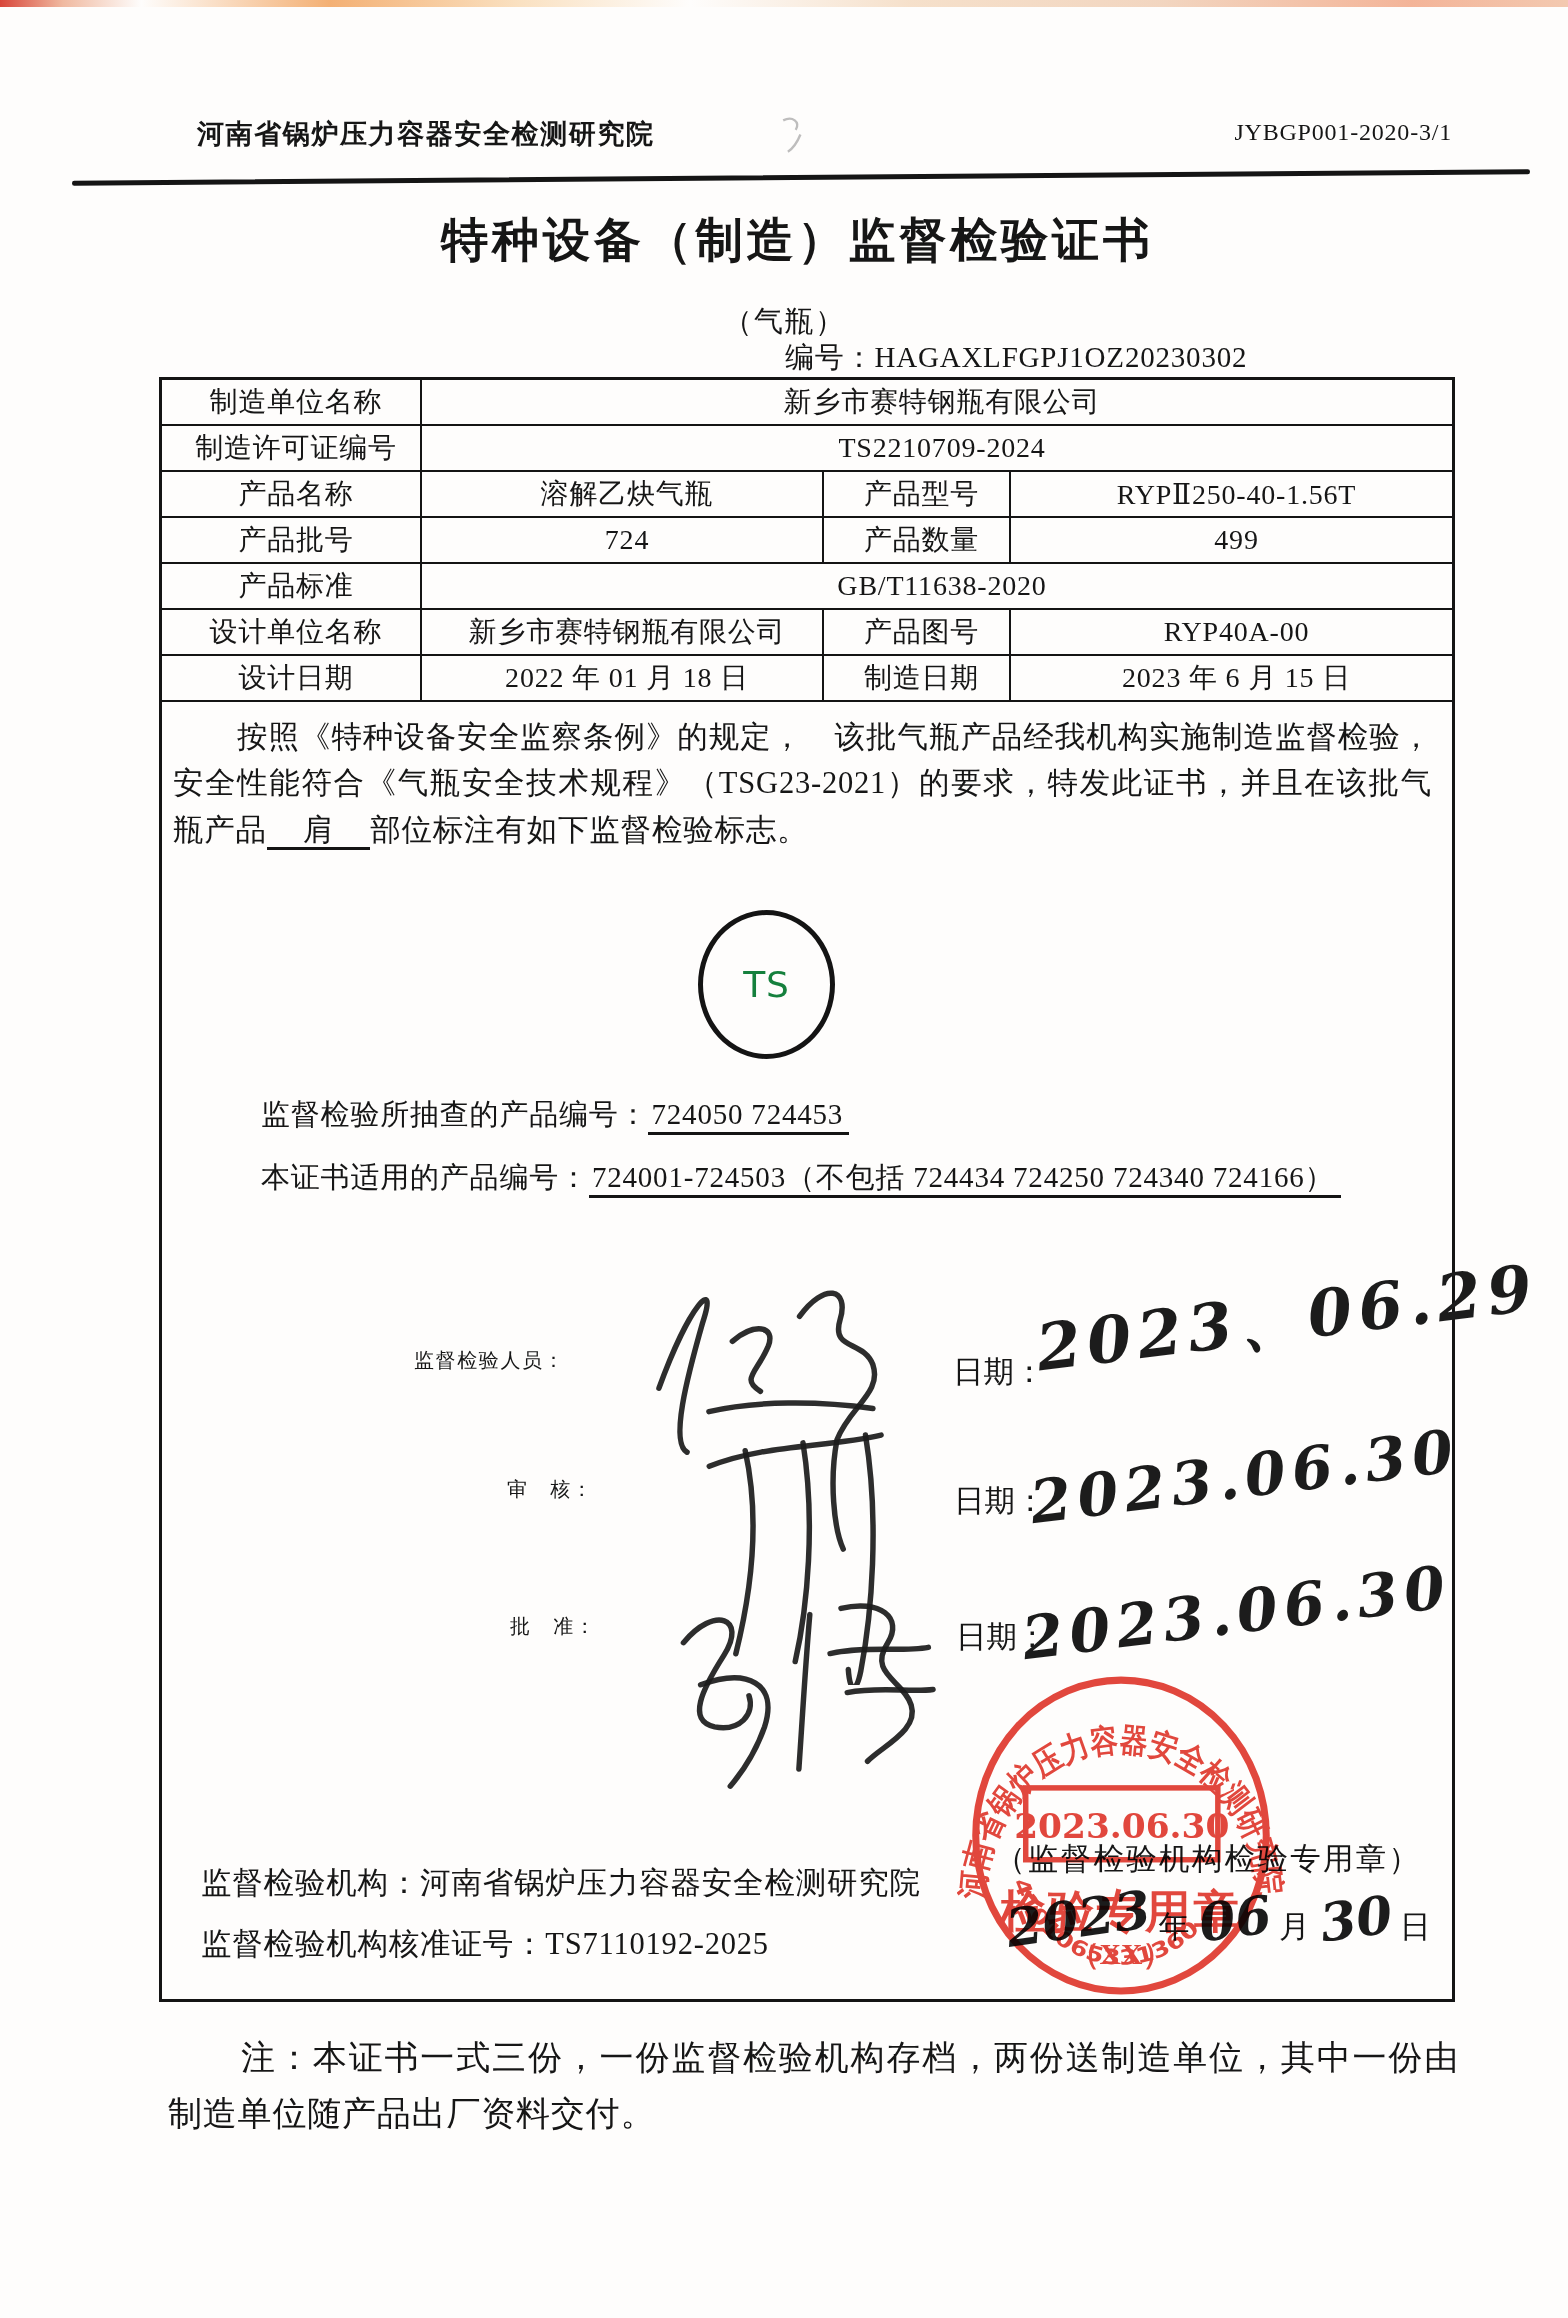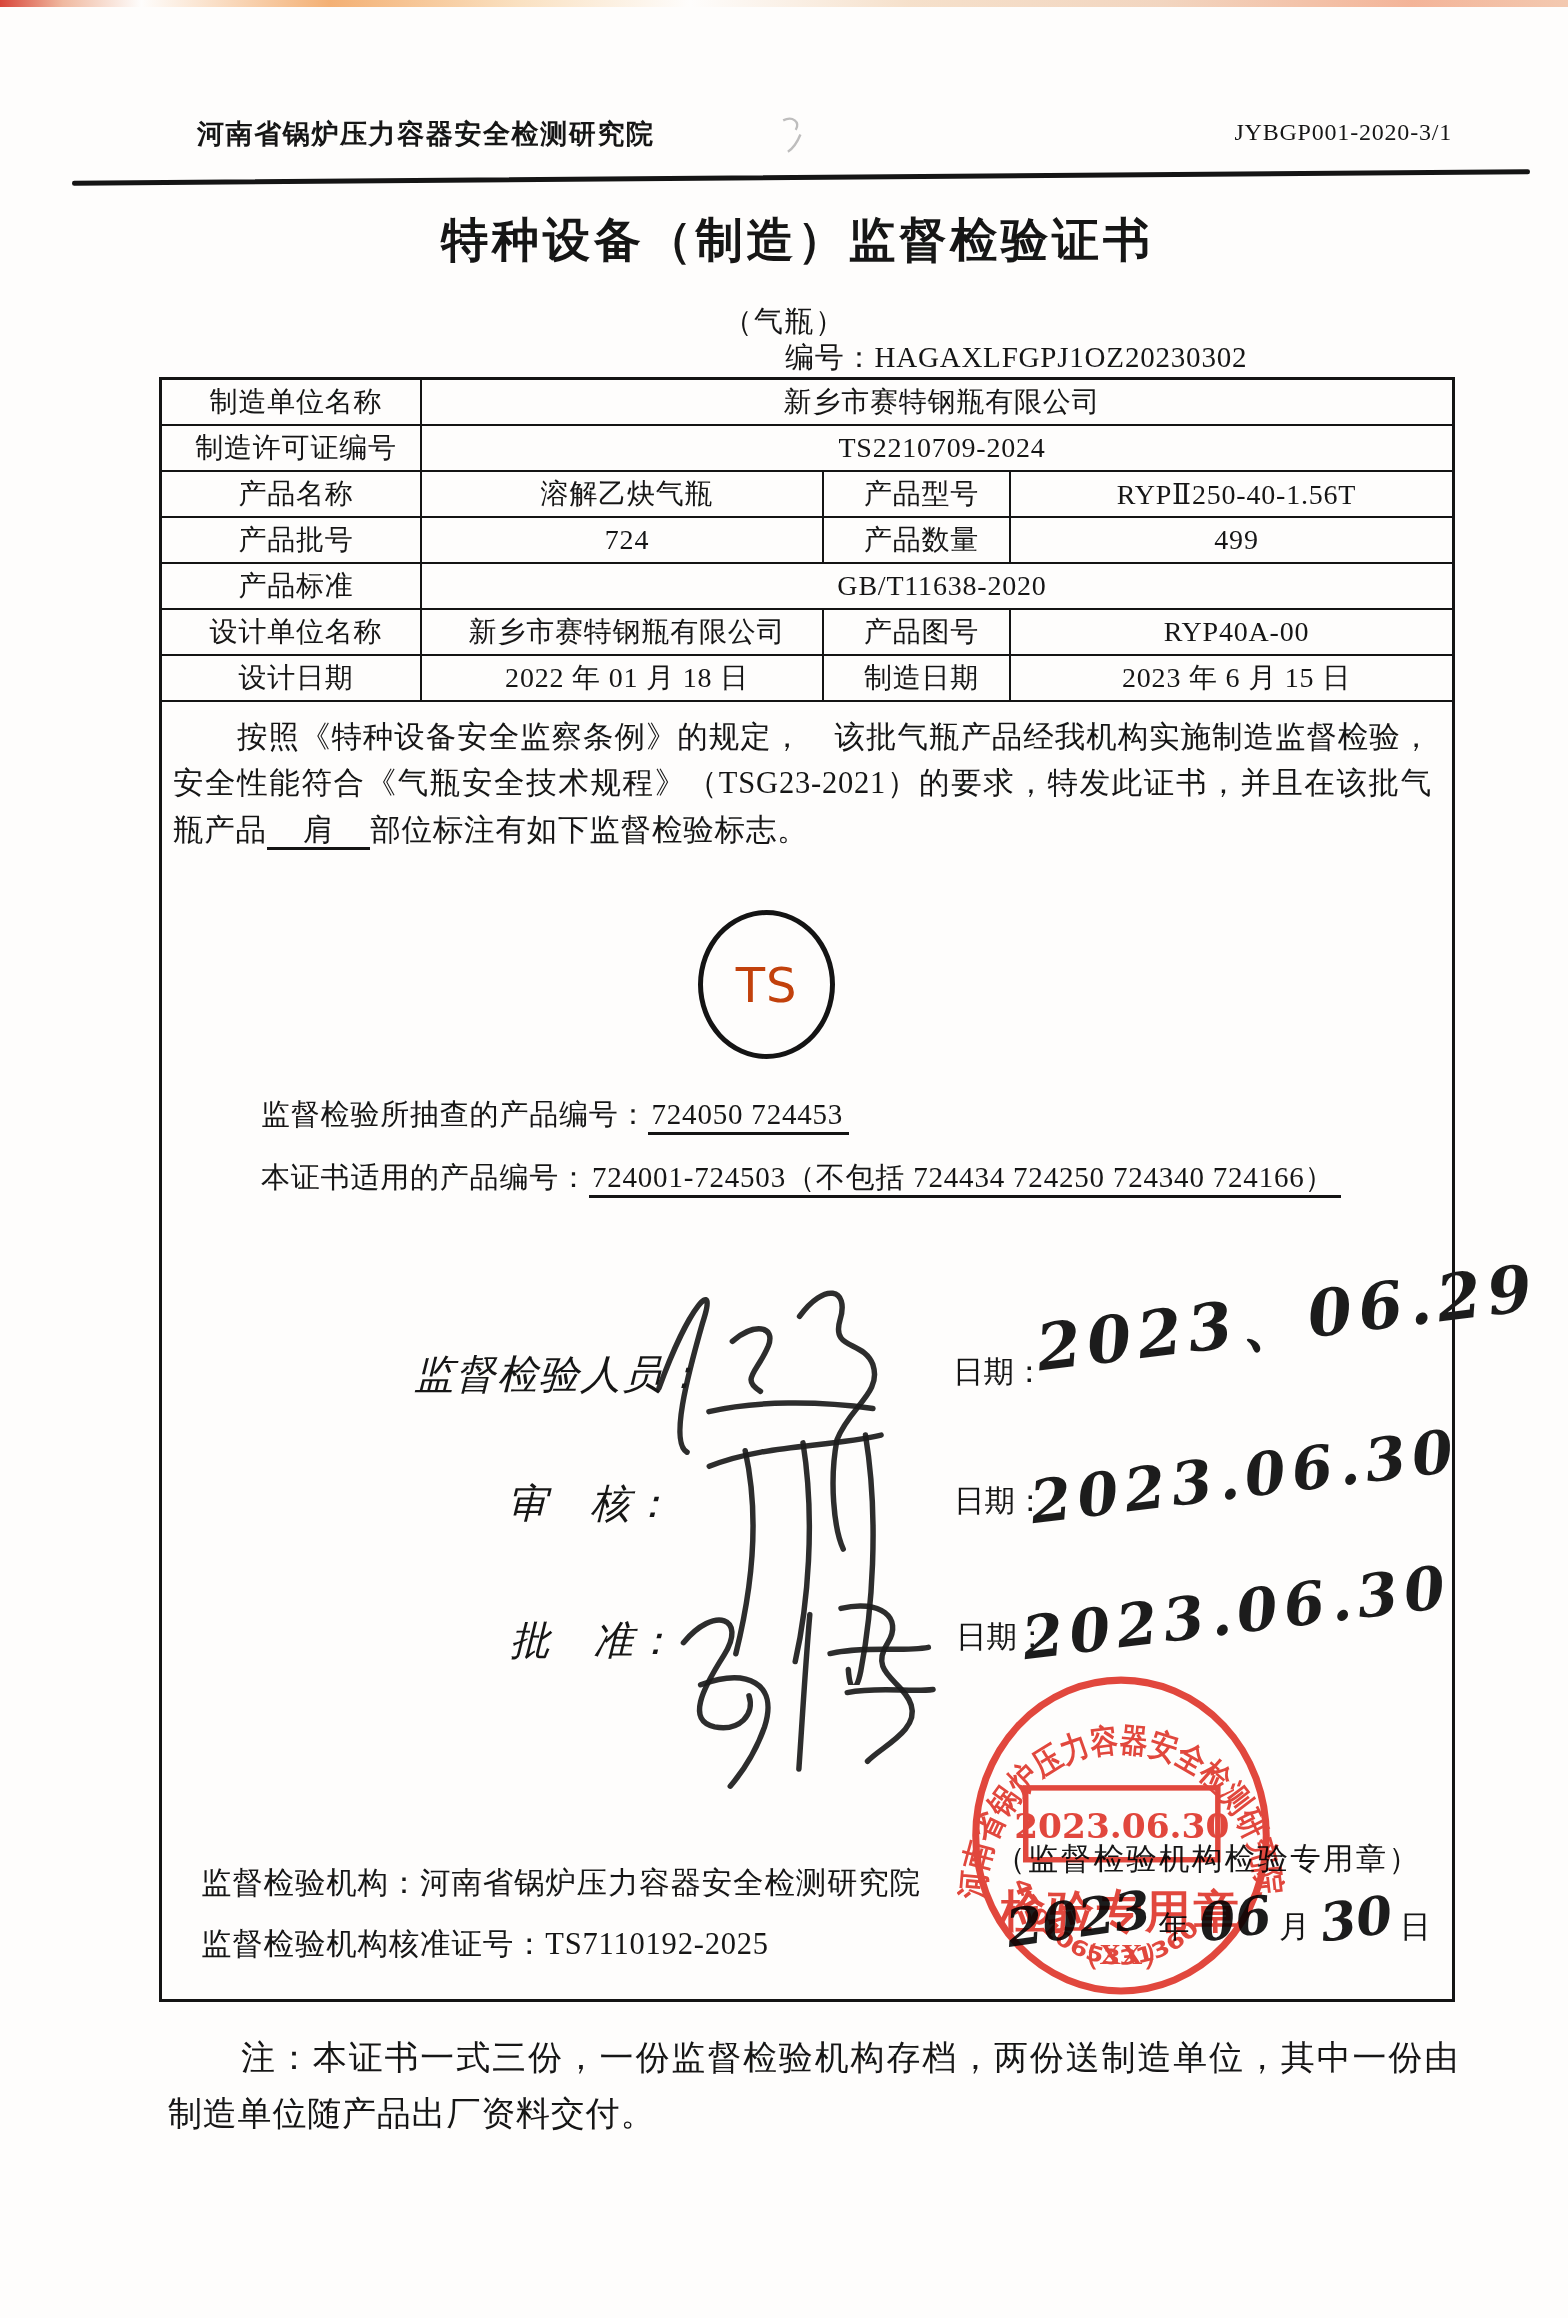--- a/index.html
+++ b/index.html
@@ -68,26 +68,26 @@
     position:absolute;left:11px;top:334px;width:1259px;
     font-size:30.5px;line-height:1.52;text-align:justify;
     text-indent:2.1em;letter-spacing:0.8px;
   }
   .u-part{border-bottom:3.1px solid #141414;padding:0 4.7px;}
   .ts-seal{
     position:absolute;left:536px;top:530px;width:127px;height:139px;
     border:5.5px solid #141414;border-radius:50%;
     display:flex;align-items:center;justify-content:center;
     font-family:"DejaVu Sans","Liberation Sans",sans-serif;
-    font-size:48px;font-weight:500;letter-spacing:0.8px;color:#c2410c;
+    font-size:36px;font-weight:500;letter-spacing:0.8px;color:#15803d;
   }
   .product-lines{position:absolute;left:99px;top:715px;font-size:29px;letter-spacing:0.8px;}
   .product-lines .pl{margin-bottom:23.4px;white-space:nowrap;}
   .pl-value{border-bottom:3.1px solid #141414;padding:0 6.2px 1.6px 3.1px;}
-  .signoff-role{position:absolute;font-size:40px;letter-spacing:1.6px;white-space:nowrap;font-style:italic;}
+  .signoff-role{position:absolute;font-size:20px;letter-spacing:1.6px;white-space:nowrap;}
   .signoff-date-label{position:absolute;font-size:30.5px;white-space:nowrap;}
   .hw{
     font-family:"DejaVu Serif","Liberation Serif",serif;
     font-style:italic;font-weight:600;color:#1c1c1c;white-space:nowrap;
   }
   .hw-date{position:absolute;font-size:64px;letter-spacing:6.2px;transform:rotate(-7deg);}
   .sig-svg{position:absolute;}
   .sig-svg path{fill:none;stroke:#1b1b1b;stroke-width:7;stroke-linecap:round;stroke-linejoin:round;opacity:.92;}
   .agency{position:absolute;left:11px;top:1473px;font-size:30.5px;line-height:2.0;letter-spacing:0.8px;margin-left:28px;}
   .stamp-caption{

